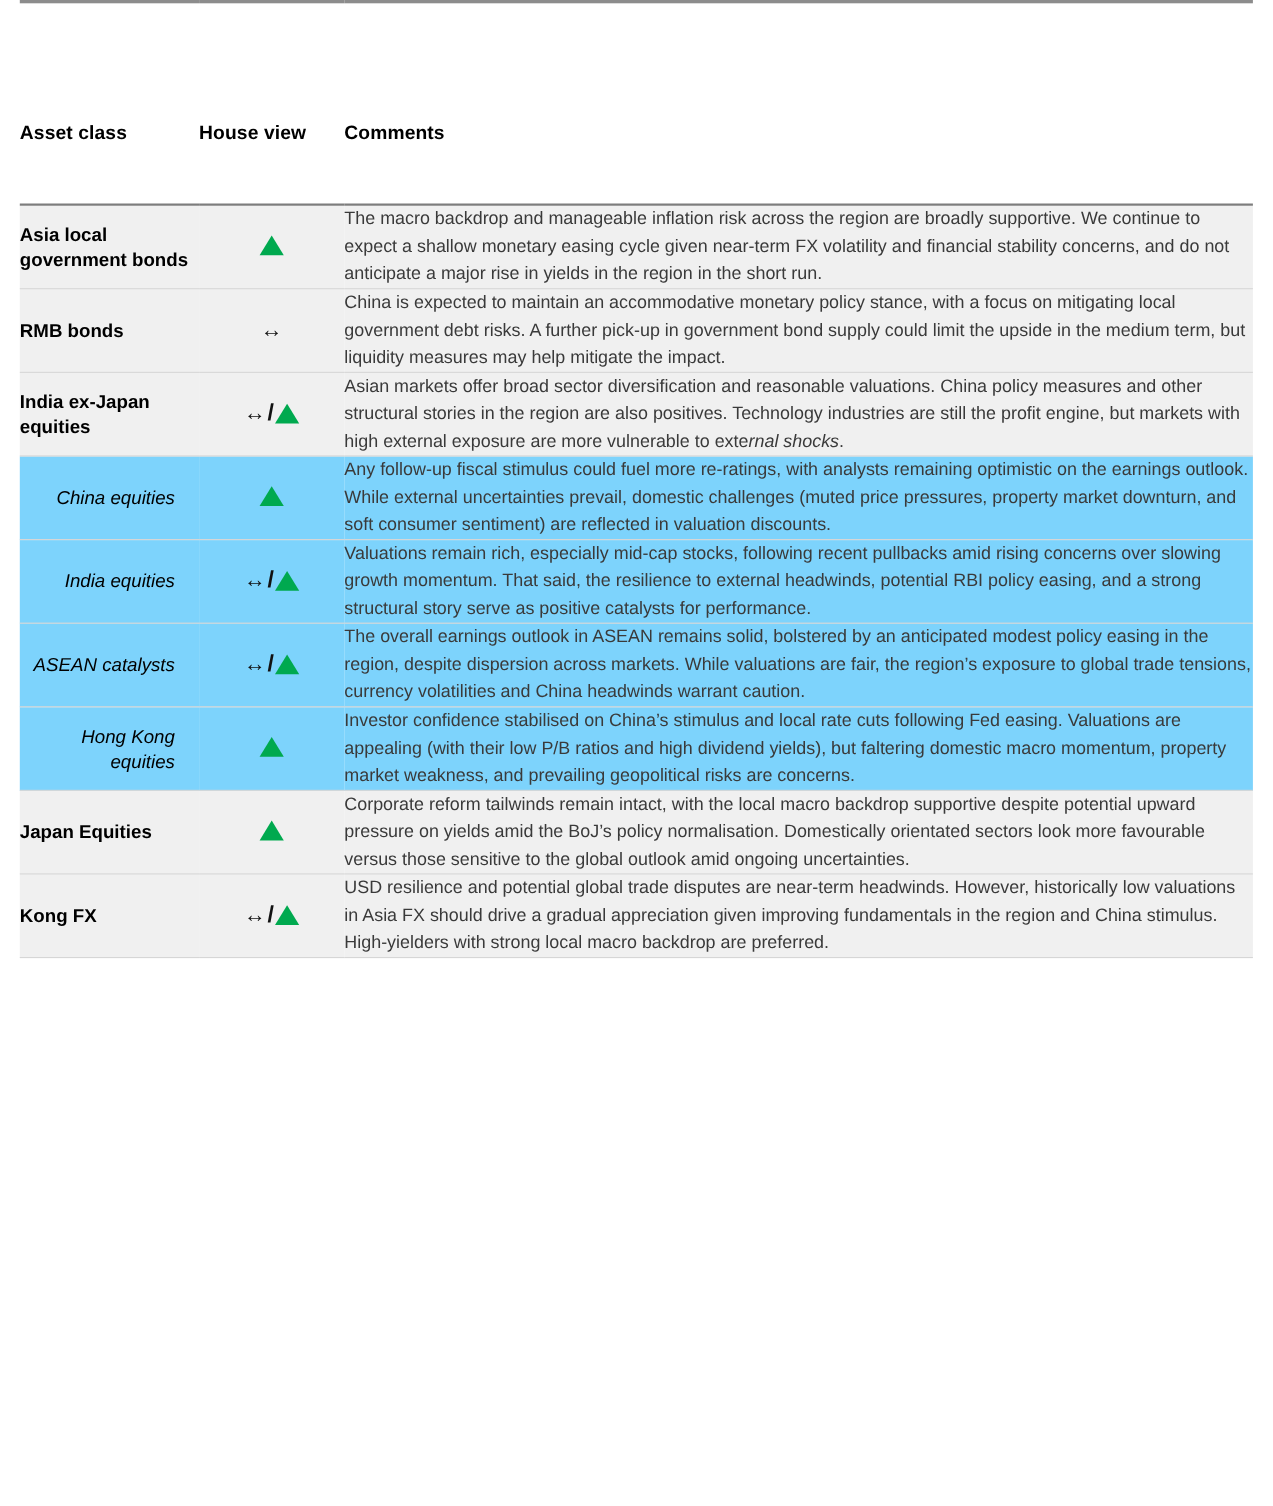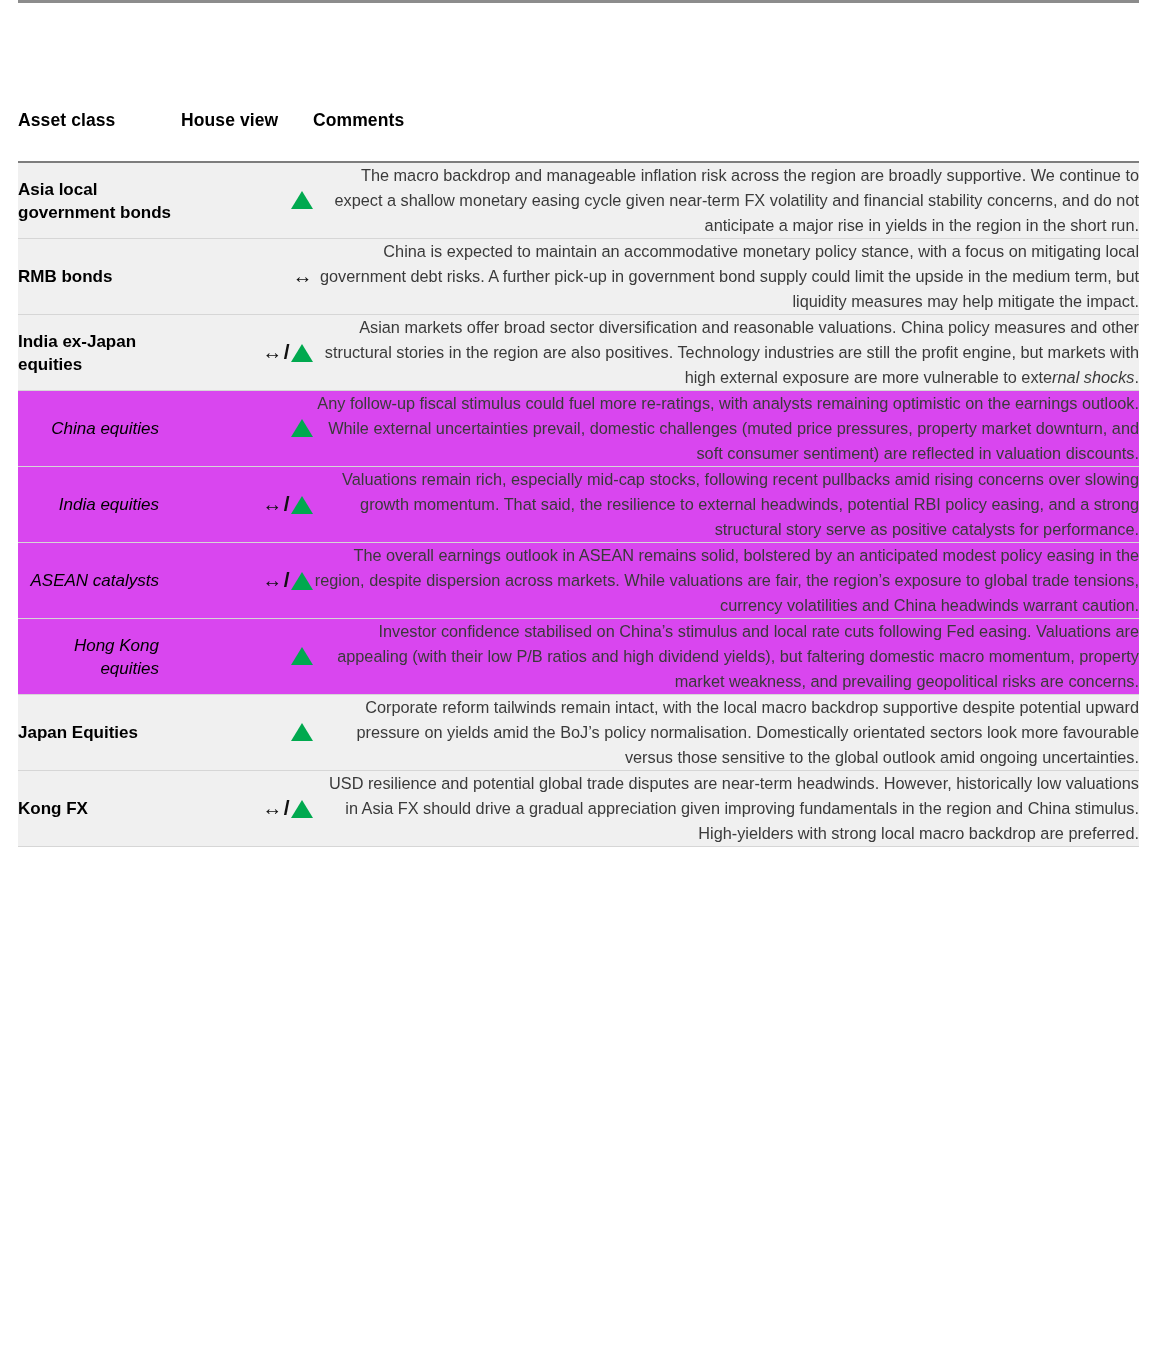--- a/index.html
+++ b/index.html
@@ -40,37 +40,36 @@
     vertical-align: bottom;
     font-size: 17.5px;
     font-weight: bold;
     color: #000000;
     letter-spacing: 0.1px;
     padding: 0;
     background: #ffffff;
   }
   thead tr.header-row th {
     height: 128px;
-    padding-bottom: 30px;
+    padding-bottom: 54px;
     border-bottom: 2px solid #7d7d7d;
   }
 
   col.col-asset  { width: 163px; }
   col.col-view   { width: 132px; }
   col.col-comm   { width: 826px; }
 
   
   tbody tr.data-row td {
     border-bottom: 1px solid #d6d6d6;
     vertical-align: middle;
     padding: 0;
-    text-align: right;
   }
   tbody tr.shaded td { background: #f0f0f0; }
-  tbody tr.plain  td { background: #d946ef; }
+  tbody tr.plain  td { background: #7dd3fc; }
 
   td.asset-cell {
     font-size: 17px;
     line-height: 23px;
     color: #000000;
     padding: 14px 14px 14px 0;
   }
   td.asset-cell.bold-left {
     font-weight: bold;
     text-align: left;

